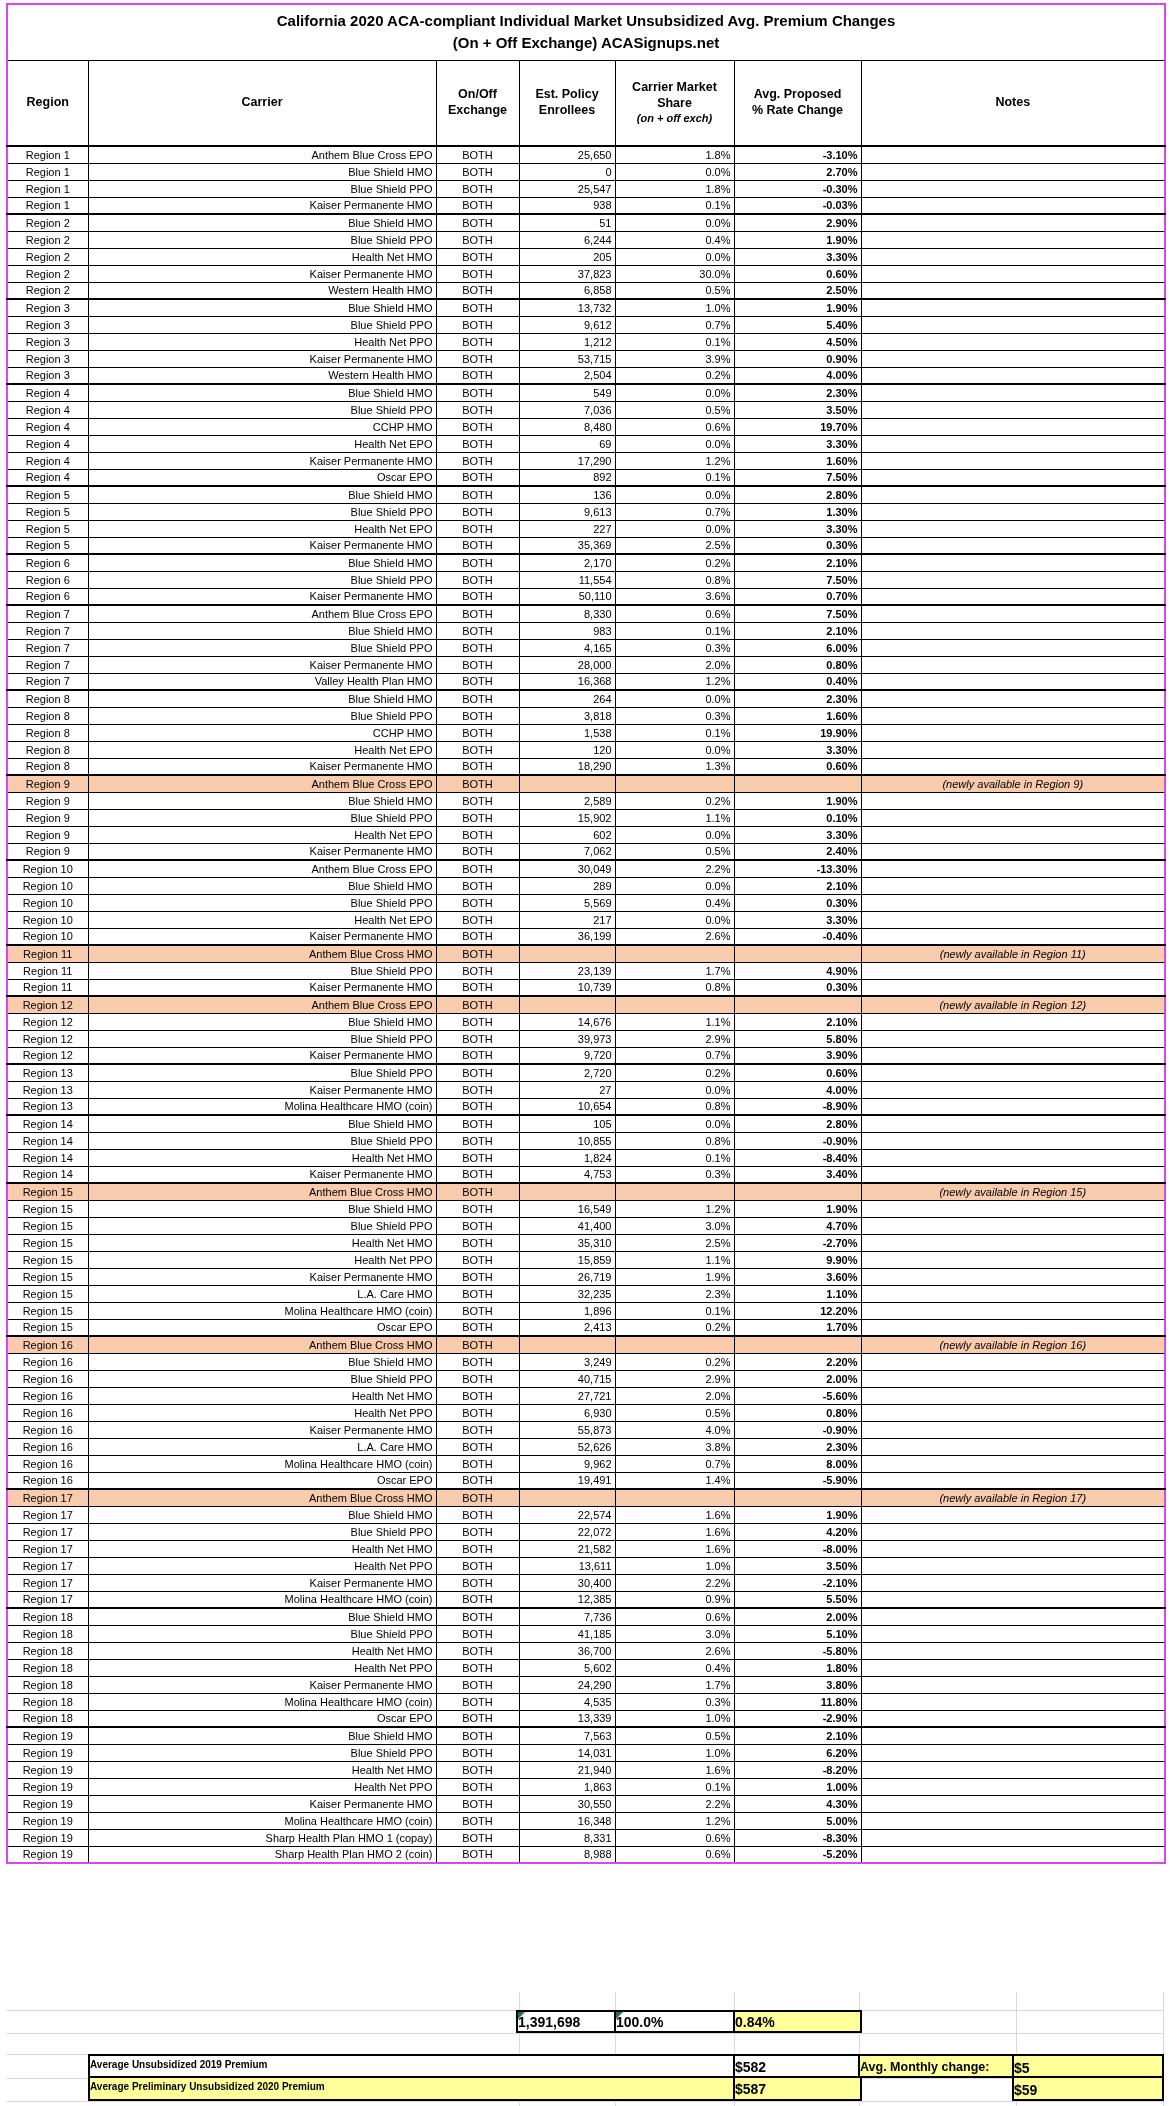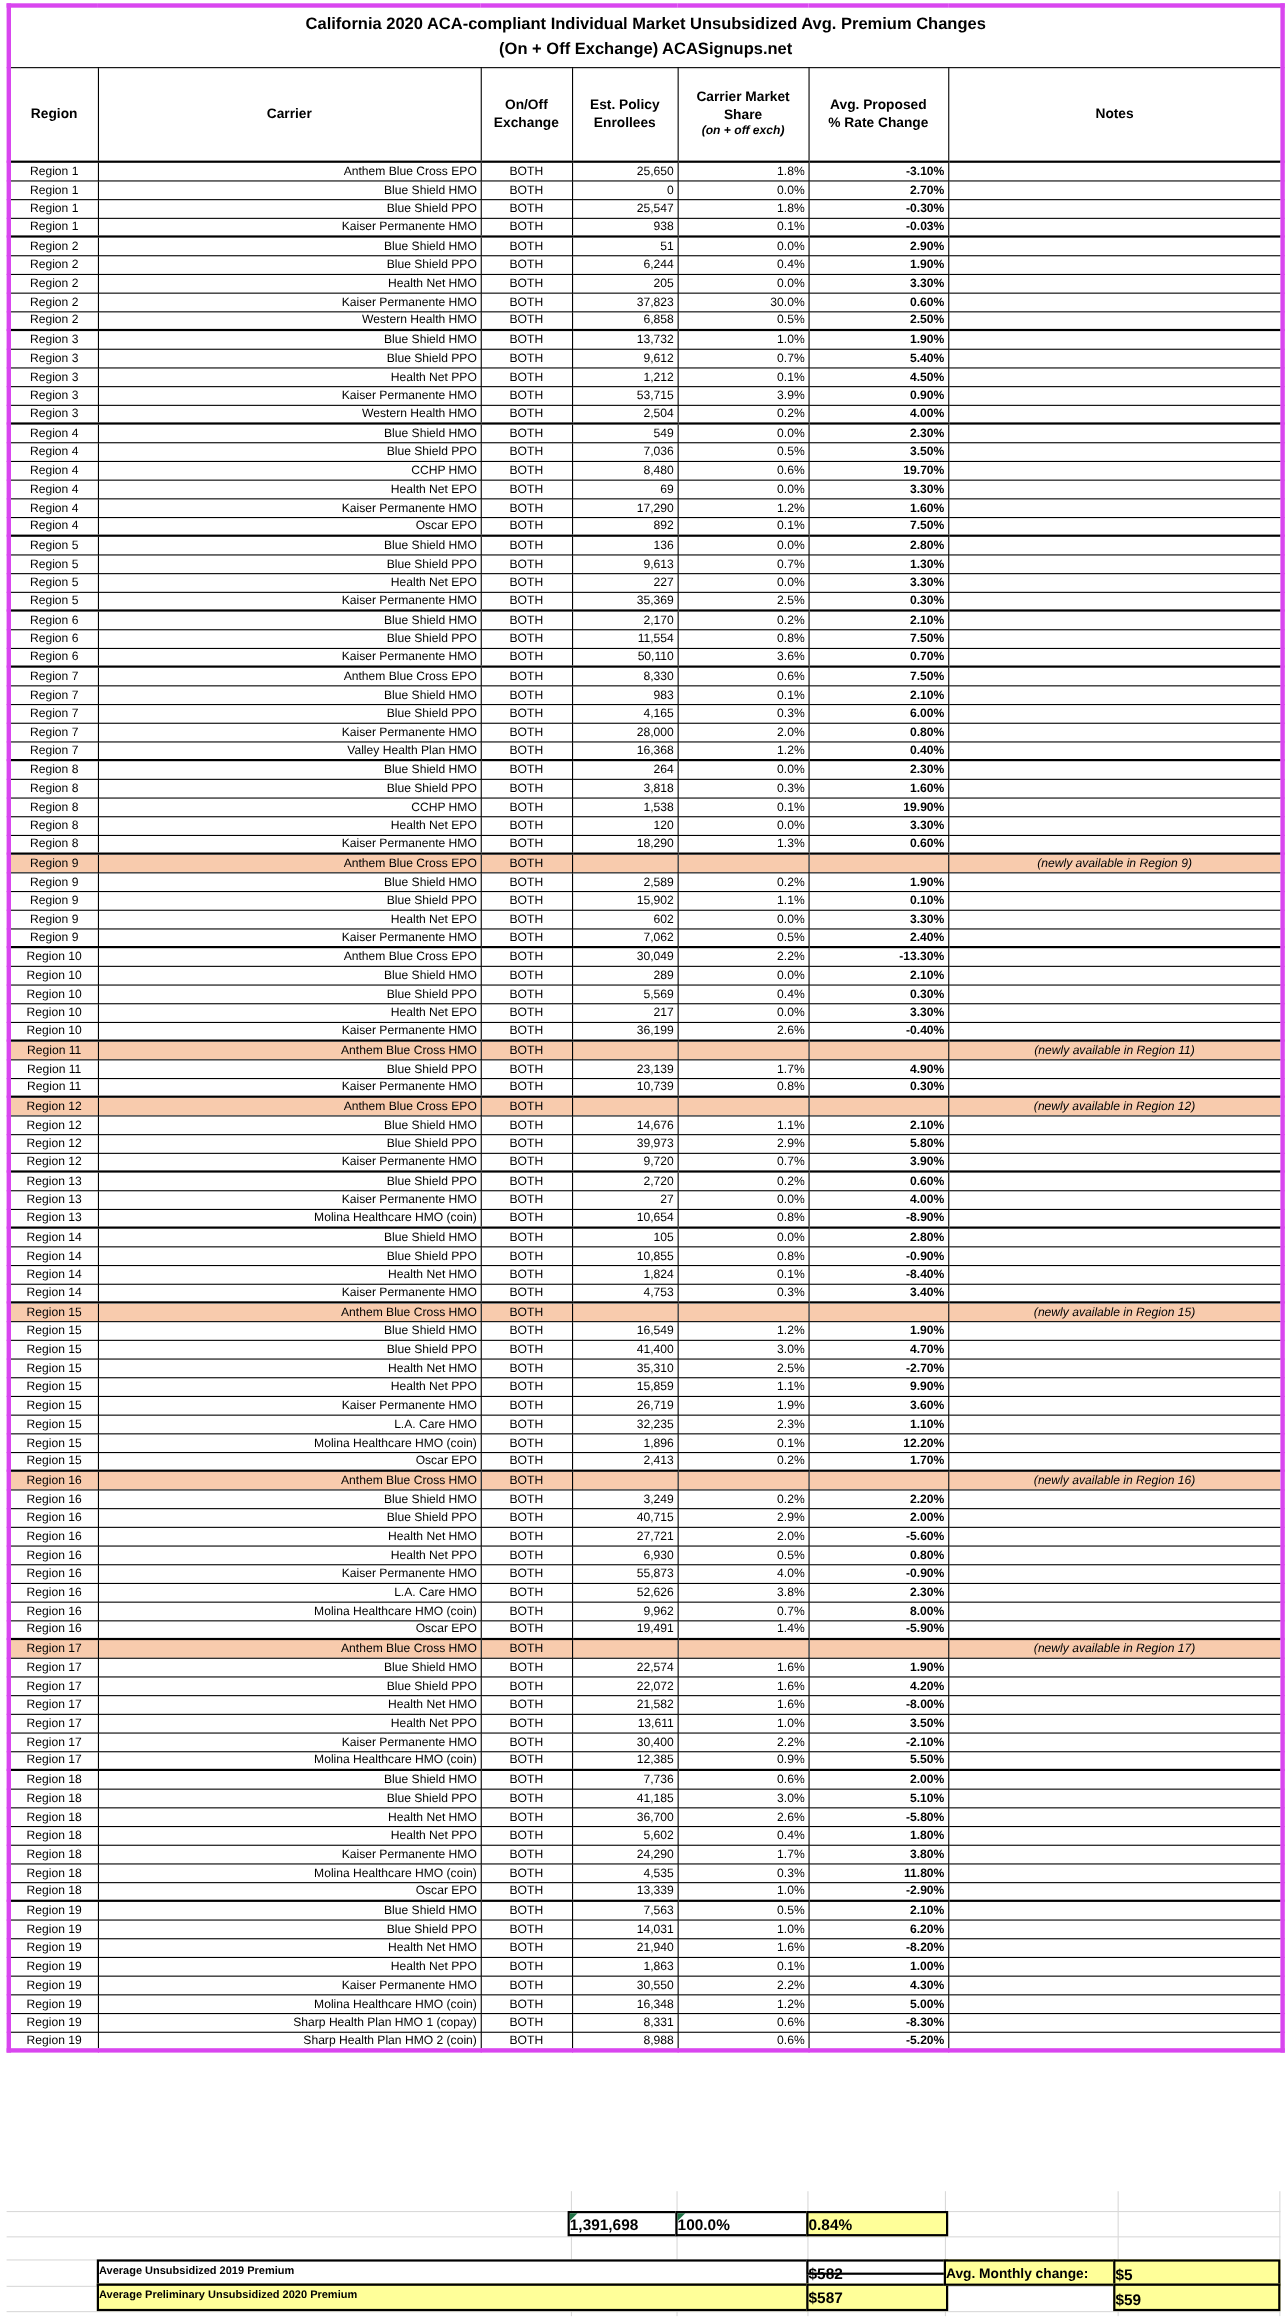--- a/index.html
+++ b/index.html
@@ -1,19 +1,19 @@
 <!DOCTYPE html>
 <html><head>
 <meta charset="utf-8">
 <style>
   html,body{margin:0;padding:0;background:#fff;}
   .page{position:relative;width:1170px;height:2106px;background:#fff;
         font-family:"Liberation Sans",sans-serif;color:#000;overflow:hidden;}
   table.grid{position:absolute;left:6px;top:3px;border-collapse:collapse;table-layout:fixed;
-             border:4px solid #d946ef;}
+             border:2px solid #d946ef;}
   table.grid td,table.grid th{border:1px solid #000;overflow:hidden;box-sizing:border-box;}
   td.title-cell{border:2px solid #000;height:56px;text-align:center;vertical-align:middle;
                 font-weight:bold;font-size:15px;line-height:1.5;}
   tr.head th{border-bottom:2px solid #000;height:86px;font-size:12.5px;font-weight:bold;
              text-align:center;vertical-align:middle;white-space:pre-line;line-height:1.25;background:#fff;}
   tr.head th .sub{font-style:italic;font-size:11px;font-weight:bold;}
   tbody td{height:17px;font-size:11px;padding:0 3px;white-space:nowrap;vertical-align:middle;background:#fff;}
   tbody tr.gs td{border-top:2px solid #000;}
   tbody tr.hl td{background:#F8CBAD;}
   .c-region{text-align:center;}
@@ -992,21 +992,21 @@
   <div class="gl" style="left:6px;top:2033px;width:1158px;height:1px;"></div>
   <div class="gl" style="left:6px;top:2054px;width:1158px;height:1px;"></div>
   <div class="gl" style="left:6px;top:2078px;width:1158px;height:1px;"></div>
   <div class="gl" style="left:6px;top:2101px;width:1158px;height:1px;"></div>
 
   <div class="abs cellbox tot tri" style="left:516px;width:100px;">1,391,698</div>
   <div class="abs cellbox tot tri" style="left:614px;width:121px;">100.0%</div>
   <div class="abs cellbox tot yellow" style="left:733px;width:129px;">0.84%</div>
 
   <div class="abs cellbox sumL white" style="left:88px;top:2054px;width:647px;height:24px;">Average Unsubsidized 2019 Premium</div>
-  <div class="abs cellbox white" style="left:733px;top:2054px;width:129px;height:14px;font-size:14px;padding:3px 5px 0 0;">$582</div>
+  <div class="abs cellbox white" style="left:733px;top:2054px;width:129px;height:24px;font-size:14px;padding:3px 5px 0 0;">$582</div>
   <div class="abs cellbox sumL yellow" style="left:88px;top:2076px;width:647px;height:25px;">Average Preliminary Unsubsidized 2020 Premium</div>
   <div class="abs cellbox yellow" style="left:733px;top:2076px;width:129px;height:25px;font-size:14px;padding:3px 5px 0 0;">$587</div>
   <div class="abs cellbox sumS yellow" style="left:858px;top:2054px;width:156px;height:24px;">Avg. Monthly change:</div>
   <div class="abs cellbox sumS yellow" style="left:1012px;top:2054px;width:152px;height:24px;font-size:14px;">$5</div>
   <div class="abs cellbox sumS yellow" style="left:858px;top:2076px;width:156px;height:25px;margin-top:44px;">Avg. Annual change:</div>
   <div class="abs cellbox sumS yellow" style="left:1012px;top:2076px;width:152px;height:25px;font-size:14px;">$59</div>
 
 </div>
 
 </body></html>

